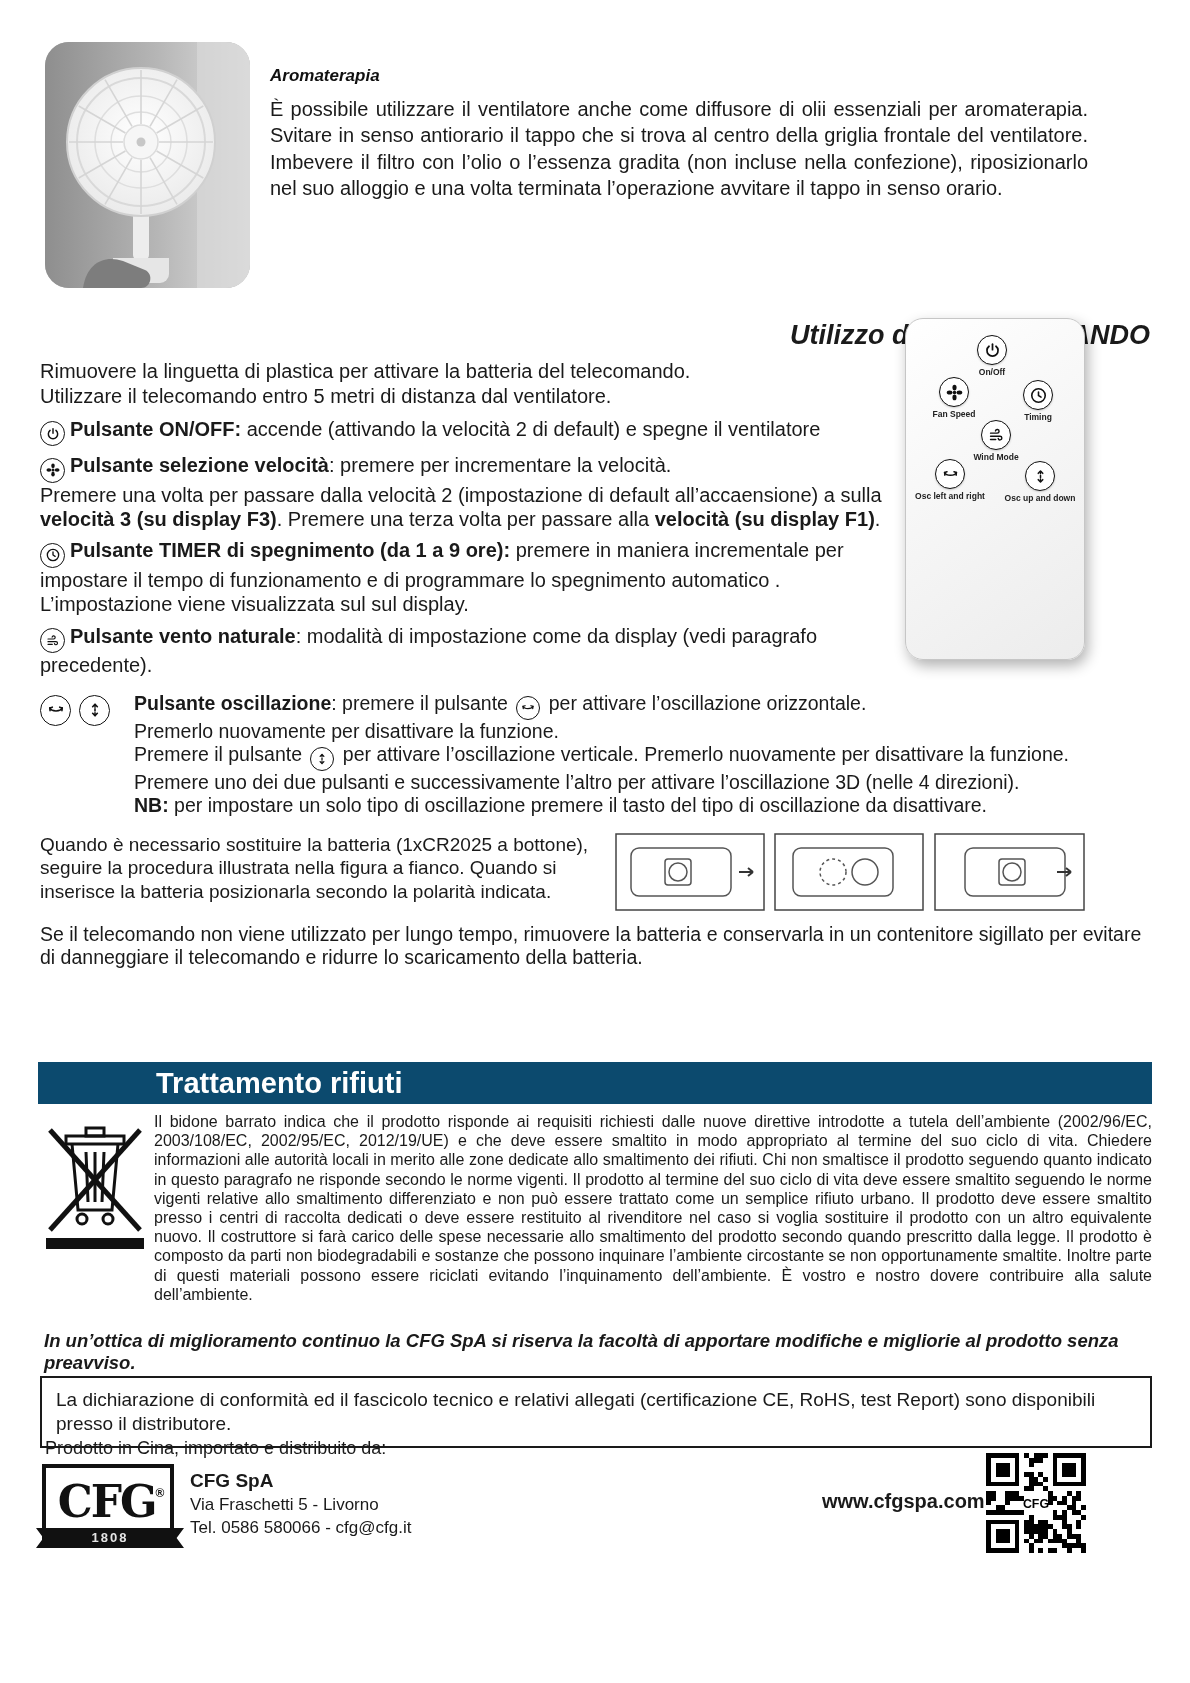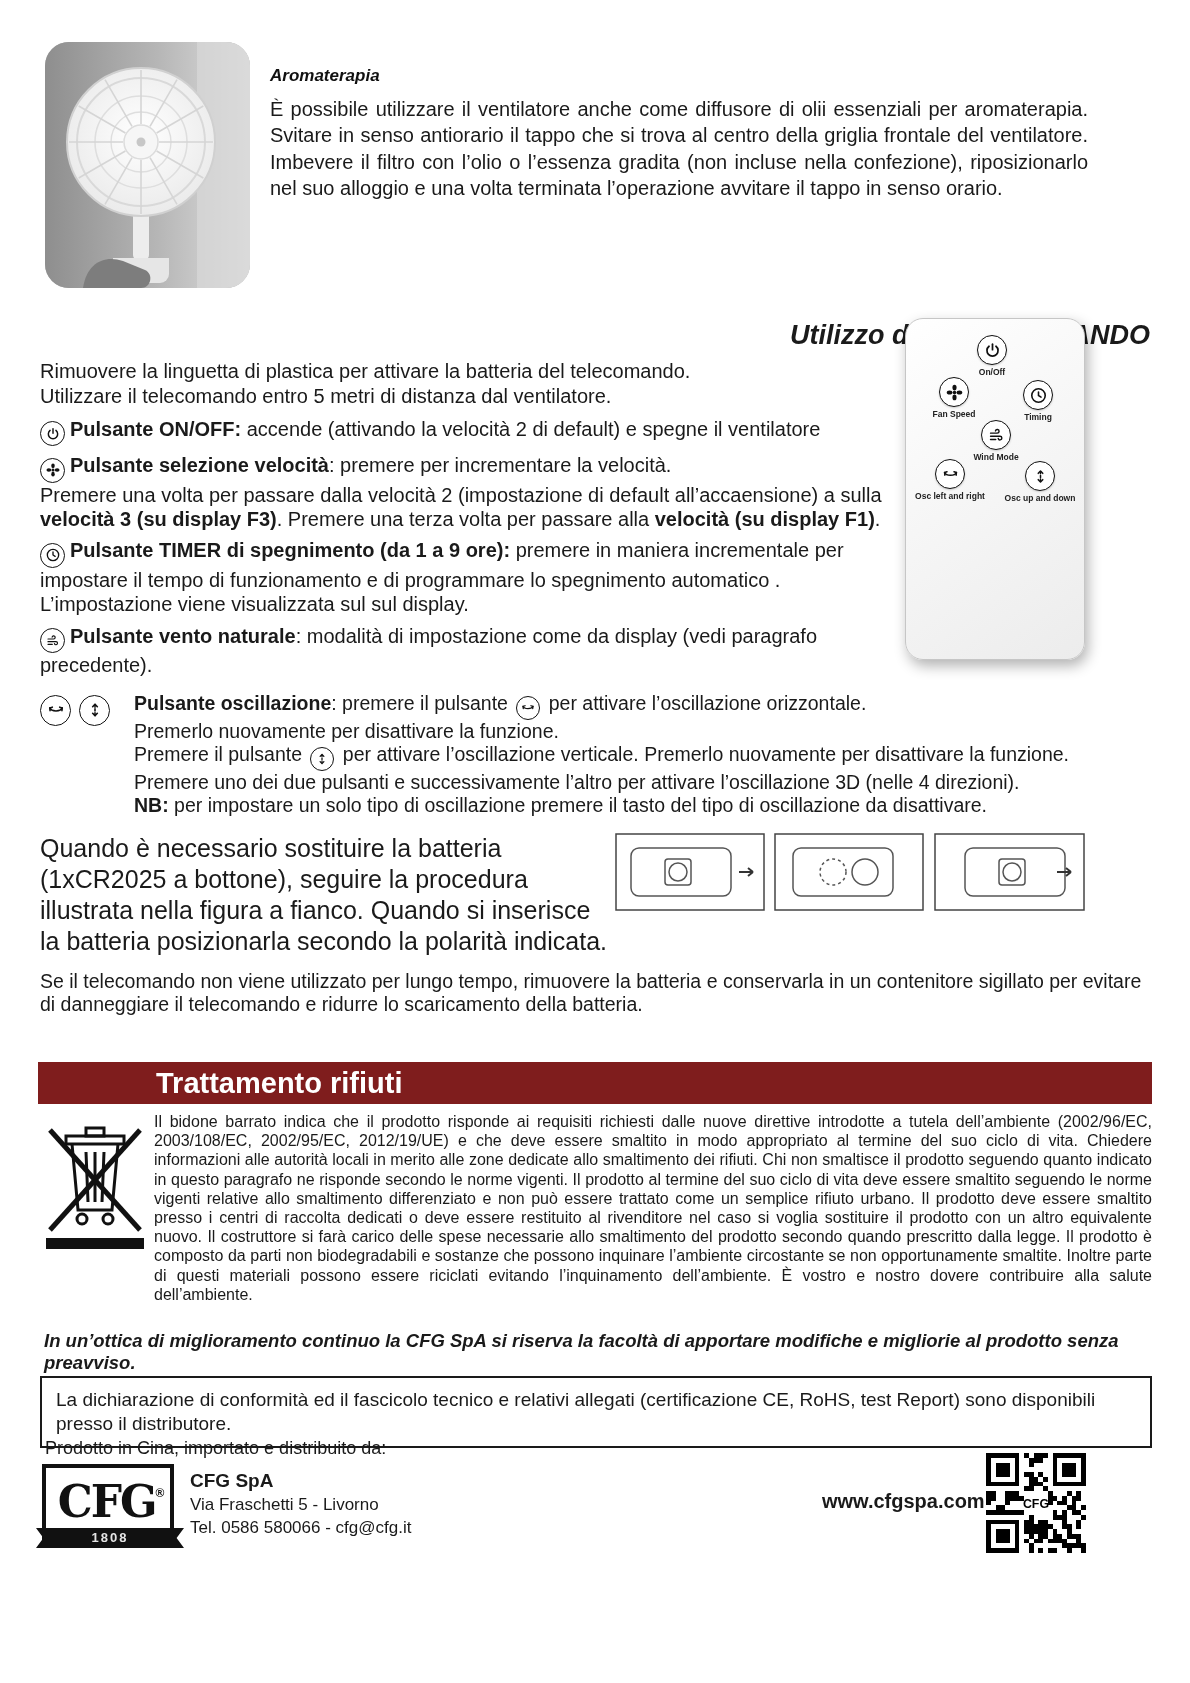--- a/index.html
+++ b/index.html
@@ -45,26 +45,26 @@
   .r-label { font-size:8.5px; font-weight:700; color:#222; text-align:center; line-height:1.1; }
   .rb1 { left:50px; top:16px; }
   .rb2 { left:12px; top:58px; }
   .rb3 { left:96px; top:61px; }
   .rb4 { left:54px; top:101px; }
   .rb5 { left:8px;  top:140px; }
   .rb6 { left:98px; top:142px; }
 
   
   .battery-row { display:flex; justify-content:space-between; align-items:flex-start; width:1045px; margin-bottom:12px; }
-  .battery-text { width:568px; font-size:25px; line-height:1.25; }
+  .battery-text { width:568px; font-size:19px; line-height:1.25; }
   .battery-fig svg { display:block; }
   .storage { width:1112px; font-size:19.5px; line-height:1.22; }
 
   
-  .banner { position:absolute; left:38px; top:1062px; width:1114px; height:42px; background:#7f1d1d; }
+  .banner { position:absolute; left:38px; top:1062px; width:1114px; height:42px; background:#0c4a6e; }
   .banner span { display:block; color:#fff; font-weight:700; font-size:29px; line-height:42px; padding-left:118px; }
   .weee { position:absolute; left:42px; top:1112px; width:1110px; display:flex; }
   .weee-icon { width:106px; flex:none; }
   .weee-text { flex:1; padding-left:6px; font-size:16px; line-height:1.2; text-align:justify; }
 
   .improve-note { position:absolute; left:44px; top:1330px; width:1112px; font-size:18.5px; font-weight:700; font-style:italic; }
   .conformity { position:absolute; left:40px; top:1376px; width:1112px; border:2px solid #1a1a1a; padding:10px 14px; font-size:19px; line-height:1.25; }
 
   
   .made-in { position:absolute; left:45px; top:1438px; font-size:18px; }

